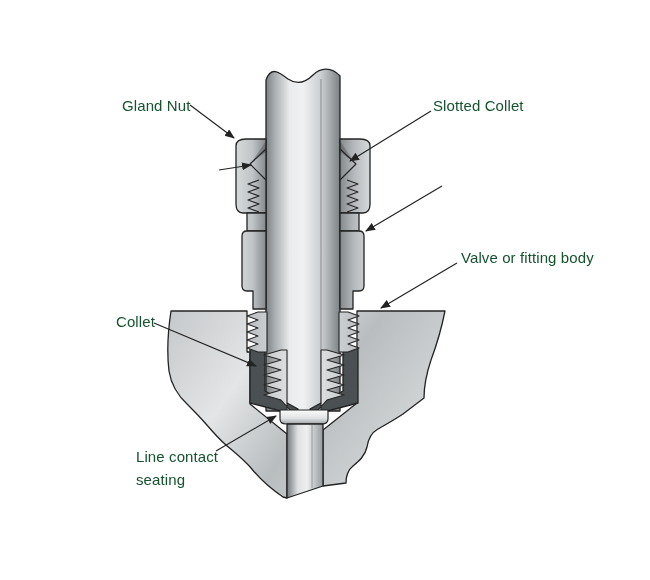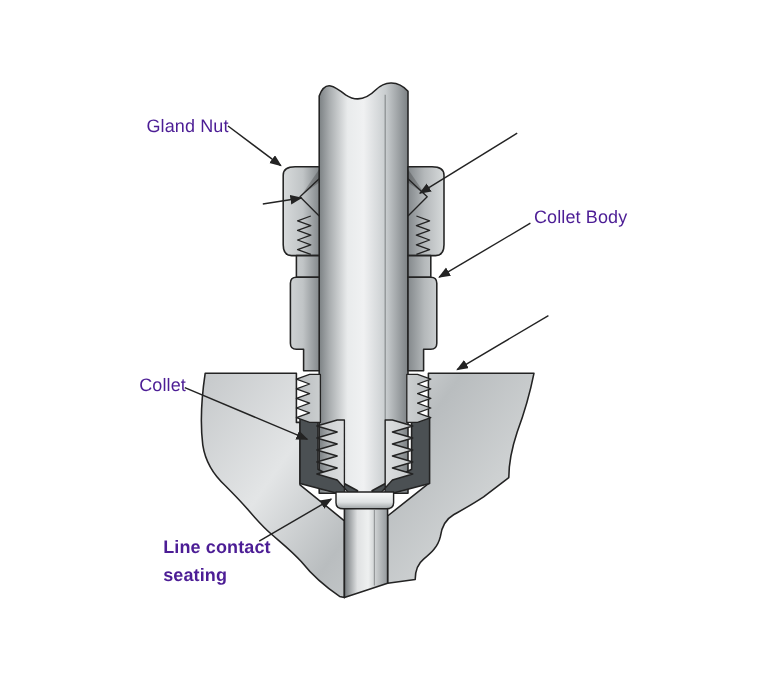--- a/index.html
+++ b/index.html
@@ -1,19 +1,19 @@
 <!DOCTYPE html>
 <html><head>
 <meta charset="utf-8">
 <style>
   html,body{margin:0;padding:0;background:#ffffff;}
   .stage{position:relative;width:650px;height:580px;background:#ffffff;overflow:hidden;
          font-family:"Liberation Sans",sans-serif;}
   .stage svg{position:absolute;left:0;top:0;}
-  .lbl{position:absolute;font-size:15px;line-height:21px;color:#4c1d95;
+  .lbl{position:absolute;font-size:15px;line-height:21px;color:#14532d;
        white-space:pre-line;letter-spacing:.1px;}
   .lbl.tight{line-height:23px;}
 </style>
 </head>
 <body>
 
 <div class="stage">
 
 <svg width="650" height="580" viewBox="0 0 650 580">
   <defs>
@@ -120,18 +120,19 @@
       <line x1="431" y1="111" x2="350" y2="161" marker-end="url(#arrow)"></line>
       <line x1="442" y1="186" x2="366" y2="231" marker-end="url(#arrow)"></line>
       <line x1="457" y1="263" x2="381" y2="308" marker-end="url(#arrow)"></line>
       <line x1="154" y1="323" x2="256" y2="366" marker-end="url(#arrow)"></line>
       <line x1="216" y1="451" x2="276" y2="416" marker-end="url(#arrow)"></line>
     </g>
   </g>
 </svg>
 
 <div class="lbl" style="left:122px;top:95px;">Gland Nut</div>
-<div class="lbl" style="left:445px;top:171px;">Collet Body</div>
+<div class="lbl" style="left:433px;top:95px;">Slotted Collet</div>
+<div class="lbl" style="left:461px;top:247px;">Valve or fitting body</div>
 <div class="lbl" style="left:116px;top:311px;">Collet</div>
-<div class="lbl tight" style="left:136px;top:445px;font-weight:bold;">Line contact
+<div class="lbl tight" style="left:136px;top:445px;">Line contact
 seating</div>
 
 </div>
 
 </body></html>

